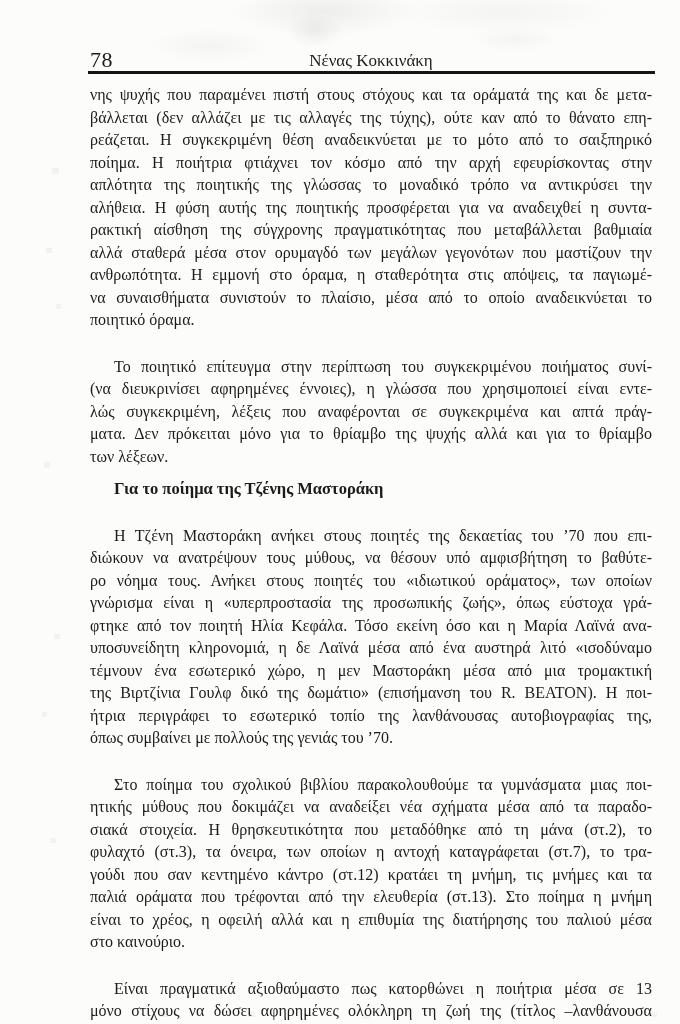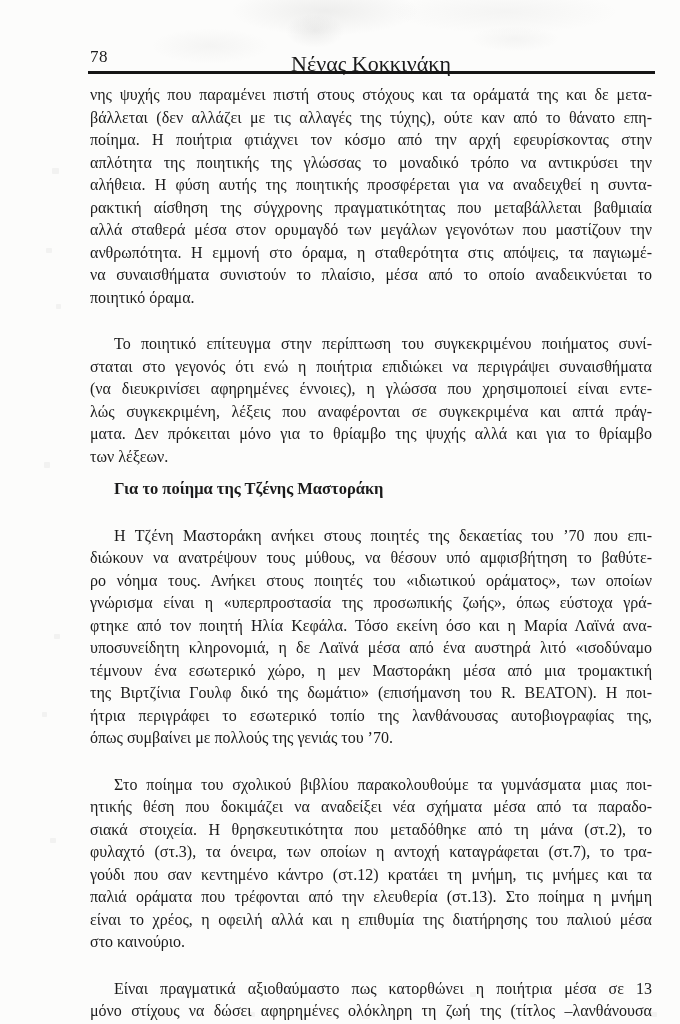--- a/index.html
+++ b/index.html
@@ -6,22 +6,22 @@
   body{
     width:680px;height:1024px;
     background:#fcfcfb;
     font-family:"Liberation Serif","DejaVu Serif",serif;
     color:#1b1b1b;
     position:relative;
     overflow:hidden;
   }
   
   .header{position:absolute;left:88px;top:47px;width:566px;height:24px;}
-  .page-number{position:absolute;left:2px;top:0;font-size:17px;letter-spacing:.5px;}
-  .running-head{position:absolute;left:0;right:0;top:4px;text-align:center;font-size:22px;}
+  .page-number{position:absolute;left:2px;top:0;font-size:22px;letter-spacing:.5px;}
+  .running-head{position:absolute;left:0;right:0;top:4px;text-align:center;font-size:17px;}
   .header-rule{position:absolute;left:88px;top:71px;width:567px;height:3px;background:#151515;}
   
   .page-body{
     position:absolute;left:90px;top:84px;width:562px;
     font-size:16px;line-height:22.5px;
   }
   .line{
     text-align:justify;
     text-align-last:justify;
     height:22.5px;max-height:22.5px;overflow:hidden;
@@ -64,47 +64,47 @@
 
 <div class="header">
   <span class="page-number">78</span>
   <span class="running-head">Νένας Κοκκινάκη</span>
 </div>
 <div class="header-rule"></div>
 
 <div class="page-body">
     <div class="line">νης ψυχής που παραμένει πιστή στους στόχους και τα οράματά της και δε μετα-</div>
     <div class="line">βάλλεται (δεν αλλάζει με τις αλλαγές της τύχης), ούτε καν από το θάνατο επη-</div>
+    <div class="line">ρεάζεται. Η συγκεκριμένη θέση αναδεικνύεται με το μότο από το σαιξπηρικό</div>
     <div class="line">ποίημα. Η ποιήτρια φτιάχνει τον κόσμο από την αρχή εφευρίσκοντας στην</div>
     <div class="line">απλότητα της ποιητικής της γλώσσας το μοναδικό τρόπο να αντικρύσει την</div>
     <div class="line">αλήθεια. Η φύση αυτής της ποιητικής προσφέρεται για να αναδειχθεί η συντα-</div>
     <div class="line">ρακτική αίσθηση της σύγχρονης πραγματικότητας που μεταβάλλεται βαθμιαία</div>
     <div class="line">αλλά σταθερά μέσα στον ορυμαγδό των μεγάλων γεγονότων που μαστίζουν την</div>
     <div class="line">ανθρωπότητα. Η εμμονή στο όραμα, η σταθερότητα στις απόψεις, τα παγιωμέ-</div>
     <div class="line">να συναισθήματα συνιστούν το πλαίσιο, μέσα από το οποίο αναδεικνύεται το</div>
     <div class="line last">ποιητικό όραμα.</div>
     <div class="line indent">Το ποιητικό επίτευγμα στην περίπτωση του συγκεκριμένου ποιήματος συνί-</div>
-    <div class="line">σταται στο γεγονός ότι ενώ η ποιήτρια επιδιώκει να περιγράψει συναισθήματα</div>
     <div class="line">(να διευκρινίσει αφηρημένες έννοιες), η γλώσσα που χρησιμοποιεί είναι εντε-</div>
     <div class="line">λώς συγκεκριμένη, λέξεις που αναφέρονται σε συγκεκριμένα και απτά πράγ-</div>
     <div class="line">ματα. Δεν πρόκειται μόνο για το θρίαμβο της ψυχής αλλά και για το θρίαμβο</div>
     <div class="line last">των λέξεων.</div>
     <div class="heading">Για το ποίημα της Τζένης Μαστοράκη</div>
     <div class="line indent">Η Τζένη Μαστοράκη ανήκει στους ποιητές της δεκαετίας του ’70 που επι-</div>
     <div class="line">διώκουν να ανατρέψουν τους μύθους, να θέσουν υπό αμφισβήτηση το βαθύτε-</div>
     <div class="line">ρο νόημα τους. Ανήκει στους ποιητές του «ιδιωτικού οράματος», των οποίων</div>
     <div class="line">γνώρισμα είναι η «υπερπροστασία της προσωπικής ζωής», όπως εύστοχα γρά-</div>
     <div class="line">φτηκε από τον ποιητή Ηλία Κεφάλα. Τόσο εκείνη όσο και η Μαρία Λαϊνά ανα-</div>
     <div class="line">υποσυνείδητη κληρονομιά, η δε Λαϊνά μέσα από ένα αυστηρά λιτό «ισοδύναμο</div>
     <div class="line">τέμνουν ένα εσωτερικό χώρο, η μεν Μαστοράκη μέσα από μια τρομακτική</div>
     <div class="line">της Βιρτζίνια Γουλφ δικό της δωμάτιο» (επισήμανση του R. BEATON). Η ποι-</div>
     <div class="line">ήτρια περιγράφει το εσωτερικό τοπίο της λανθάνουσας αυτοβιογραφίας της,</div>
     <div class="line last">όπως συμβαίνει με πολλούς της γενιάς του ’70.</div>
     <div class="line indent">Στο ποίημα του σχολικού βιβλίου παρακολουθούμε τα γυμνάσματα μιας ποι-</div>
-    <div class="line">ητικής θέση που δοκιμάζει να αναδείξει νέα σχήματα μέσα από τα παραδο-</div>
+    <div class="line">ητικής μύθους που δοκιμάζει να αναδείξει νέα σχήματα μέσα από τα παραδο-</div>
     <div class="line">σιακά στοιχεία. Η θρησκευτικότητα που μεταδόθηκε από τη μάνα (στ.2), το</div>
     <div class="line">φυλαχτό (στ.3), τα όνειρα, των οποίων η αντοχή καταγράφεται (στ.7), το τρα-</div>
     <div class="line">γούδι που σαν κεντημένο κάντρο (στ.12) κρατάει τη μνήμη, τις μνήμες και τα</div>
     <div class="line">παλιά οράματα που τρέφονται από την ελευθερία (στ.13). Στο ποίημα η μνήμη</div>
     <div class="line">είναι το χρέος, η οφειλή αλλά και η επιθυμία της διατήρησης του παλιού μέσα</div>
     <div class="line last">στο καινούριο.</div>
     <div class="line indent">Είναι πραγματικά αξιοθαύμαστο πως κατορθώνει η ποιήτρια μέσα σε 13</div>
     <div class="line">μόνο στίχους να δώσει αφηρημένες ολόκληρη τη ζωή της (τίτλος –λανθάνουσα</div>
     <div class="line last">αυτοβιογραφία).</div>
   </div>

